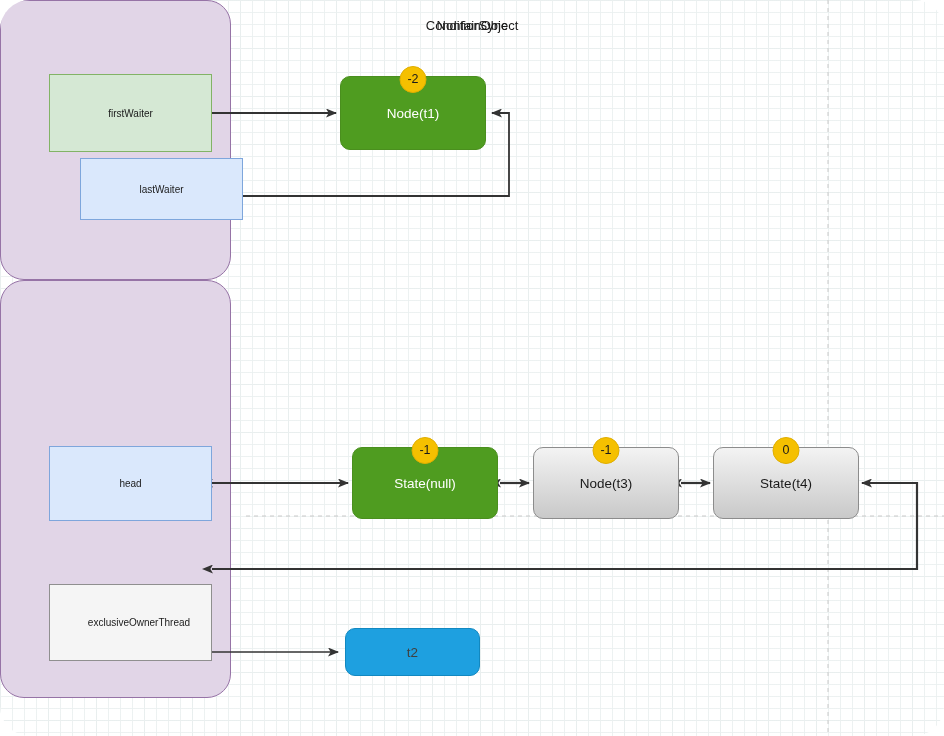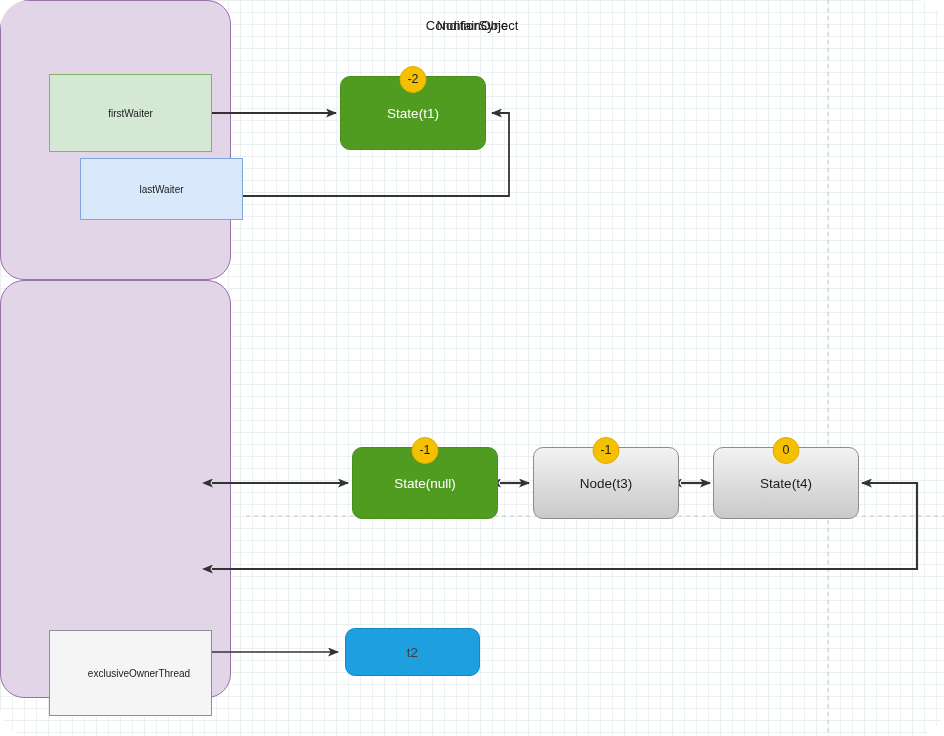--- a/index.html
+++ b/index.html
@@ -167,29 +167,32 @@
 
   <div class="field f-blue" style="left:49px; top:158px; width:163px; height:62px;margin-left:31px;">
     <span>lastWaiter</span>
   </div>
 
   <div class="container-box" style="left:16px; top:306px; width:229px; height:416px;">
     <div class="container-title">NonfairSync</div>
   </div>
 
 
-
-
-  <div class="field f-grey" style="left:49px; top:630px; width:163px; height:86px;padding-left:17px;">
+  <div class="field f-blue" style="left:49px; top:446px; width:163px; height:75px;">
+    <span>head</span>
+  </div>
+
+
+  <div class="field f-grey" style="left:49px; top:584px; width:163px; height:77px;padding-left:17px;">
     <span>exclusiveOwnerThread</span>
   </div>
 
   <div class="nodebox n-green" style="left:340px; top:76px; width:146px; height:74px;">
     <span class="badge">-2</span>
-    <span class="nodelabel">State(t1)</span>
+    <span class="nodelabel">Node(t1)</span>
   </div>
 
   <div class="nodebox n-green" style="left:352px; top:447px; width:146px; height:72px;">
     <span class="badge">-1</span>
     <span class="nodelabel">State(null)</span>
   </div>
 
   <div class="nodebox n-grey" style="left:533px; top:447px; width:146px; height:72px;">
     <span class="badge">-1</span>
     <span class="nodelabel">Node(t3)</span>

